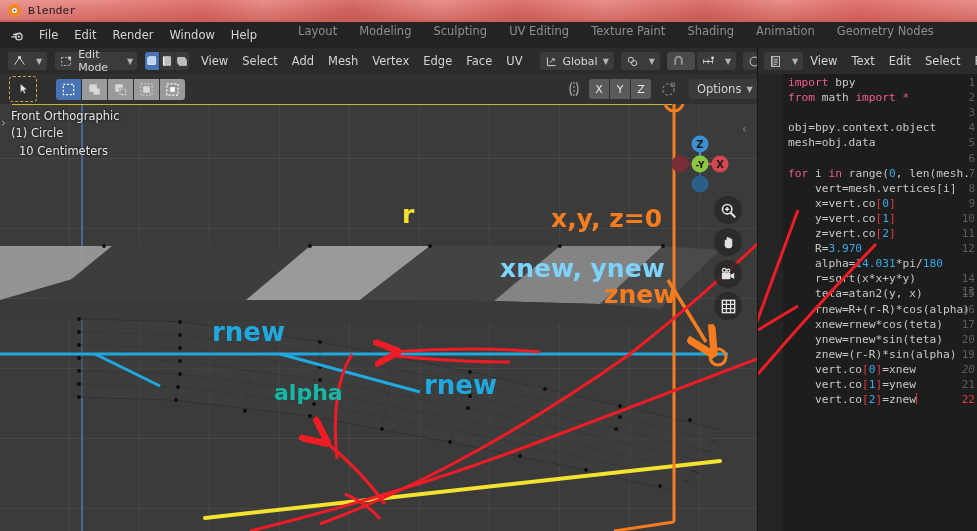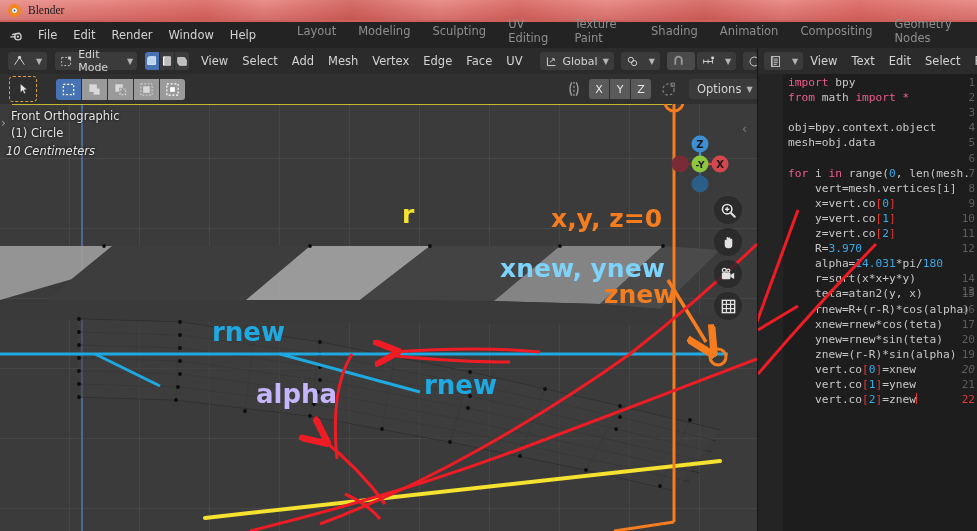--- a/index.html
+++ b/index.html
@@ -34,21 +34,21 @@
   #titlebar .tb-icon {
     position: relative; margin-left: 8px; width: 13px; height: 13px; border-radius: 50%;
     background: #f3861f; display: flex; align-items: center; justify-content: center;
   }
   #titlebar .tb-icon .dot {
     width: 5px; height: 5px; border-radius: 50%; background: #2a4a72;
     box-shadow: 0 0 0 1.5px #ffffff inset;
   }
   #titlebar .tb-title {
     position: relative; margin-left: 7px; color: #1a1a1a; font-size: 11.5px;
-    font-family: Liberation Serif, serif;
+    font-family: Liberation Mono, monospace;
   }
   #titlebar-underline {
     position: absolute; left: 0; top: 20px; width: 977px; height: 2px;
     background: #cf5f5a;
   }
 
   
   #topbar {
     position: absolute; left: 0; top: 22px; width: 977px; height: 26px;
     background: #232323;
@@ -237,21 +237,20 @@
     <div class="menu-item">Help</div>
 
     <div class="ws-tabs">
       <div class="ws-tab">Layout</div>
       <div class="ws-tab">Modeling</div>
       <div class="ws-tab">Sculpting</div>
       <div class="ws-tab">UV Editing</div>
       <div class="ws-tab">Texture Paint</div>
       <div class="ws-tab">Shading</div>
       <div class="ws-tab">Animation</div>
-      <div class="ws-tab">Compositing</div>
       <div class="ws-tab">Geometry Nodes</div>
     </div>
   </div>
 
   <div id="header2">
     <div class="hbtn" style="margin-left:8px;">
       <svg class="mode-icon" viewBox="0 0 16 16">
         <path d="M2 12 L8 3 L14 12" stroke="#d0d0d0" stroke-width="1.2" fill="none"></path>
         <circle cx="8" cy="3" r="2" fill="#d0d0d0"></circle>
       </svg>
@@ -533,26 +532,26 @@
       <path d="M380 415 Q368 400 345 390" stroke="#ee1c25" stroke-width="3" fill="none"></path>
       <path d="M380 415 L757 350" stroke="#ee1c25" stroke-width="0" fill="none"></path>
     </svg>
 
     <div class="anno" style="left:402px; top:98px;  color:#f5e130; font-size:25px;">r</div>
     <div class="anno" style="left:551px; top:102px; color:#f57c1f; font-size:25px;">x,y, z=0</div>
     <div class="anno" style="left:500px; top:152px; color:#7dd3fc; font-size:25px;">xnew, ynew</div>
     <div class="anno" style="left:604px; top:178px; color:#f57c1f; font-size:25px;">znew</div>
     <div class="anno" style="left:212px; top:215px; color:#1fa9e0; font-size:26px;">rnew</div>
     <div class="anno" style="left:424px; top:268px; color:#1fa9e0; font-size:26px;">rnew</div>
-    <div class="anno" style="left:256px; top:277px; color:#c4b5fd; font-size:26px;">alpha</div>
+    <div class="anno" style="left:274px; top:277px; color:#14b8a6; font-size:22px;">alpha</div>
 
     <div class="side-arrow">›</div>
     <div class="vp-overlay" style="left:11px; top:5px;">Front Orthographic</div>
     <div class="vp-overlay" style="left:11px; top:22px;">(1) Circle</div>
-    <div class="vp-overlay" style="left:6px; top:40px;font-style:italic;">10 Centimeters</div>
+    <div class="vp-overlay" style="left:19px; top:40px;">10 Centimeters</div>
 
     <div id="gizmo">
       <svg width="64" height="64" viewBox="0 0 64 64">
         <line x1="32" y1="32" x2="32" y2="14" stroke="#3c8fd2" stroke-width="2.4"></line>
         <line x1="32" y1="32" x2="32" y2="50" stroke="#2b5f87" stroke-width="2.4"></line>
         <line x1="32" y1="32" x2="50" y2="32" stroke="#d4474f" stroke-width="2.4"></line>
         <line x1="32" y1="32" x2="14" y2="32" stroke="#7a2c36" stroke-width="2.4"></line>
         <circle cx="32" cy="12" r="8.5" fill="#3c8fd2"></circle>
         <circle cx="32" cy="52" r="8.5" fill="#2b5f87"></circle>
         <circle cx="52" cy="32" r="8.5" fill="#d4474f"></circle>

